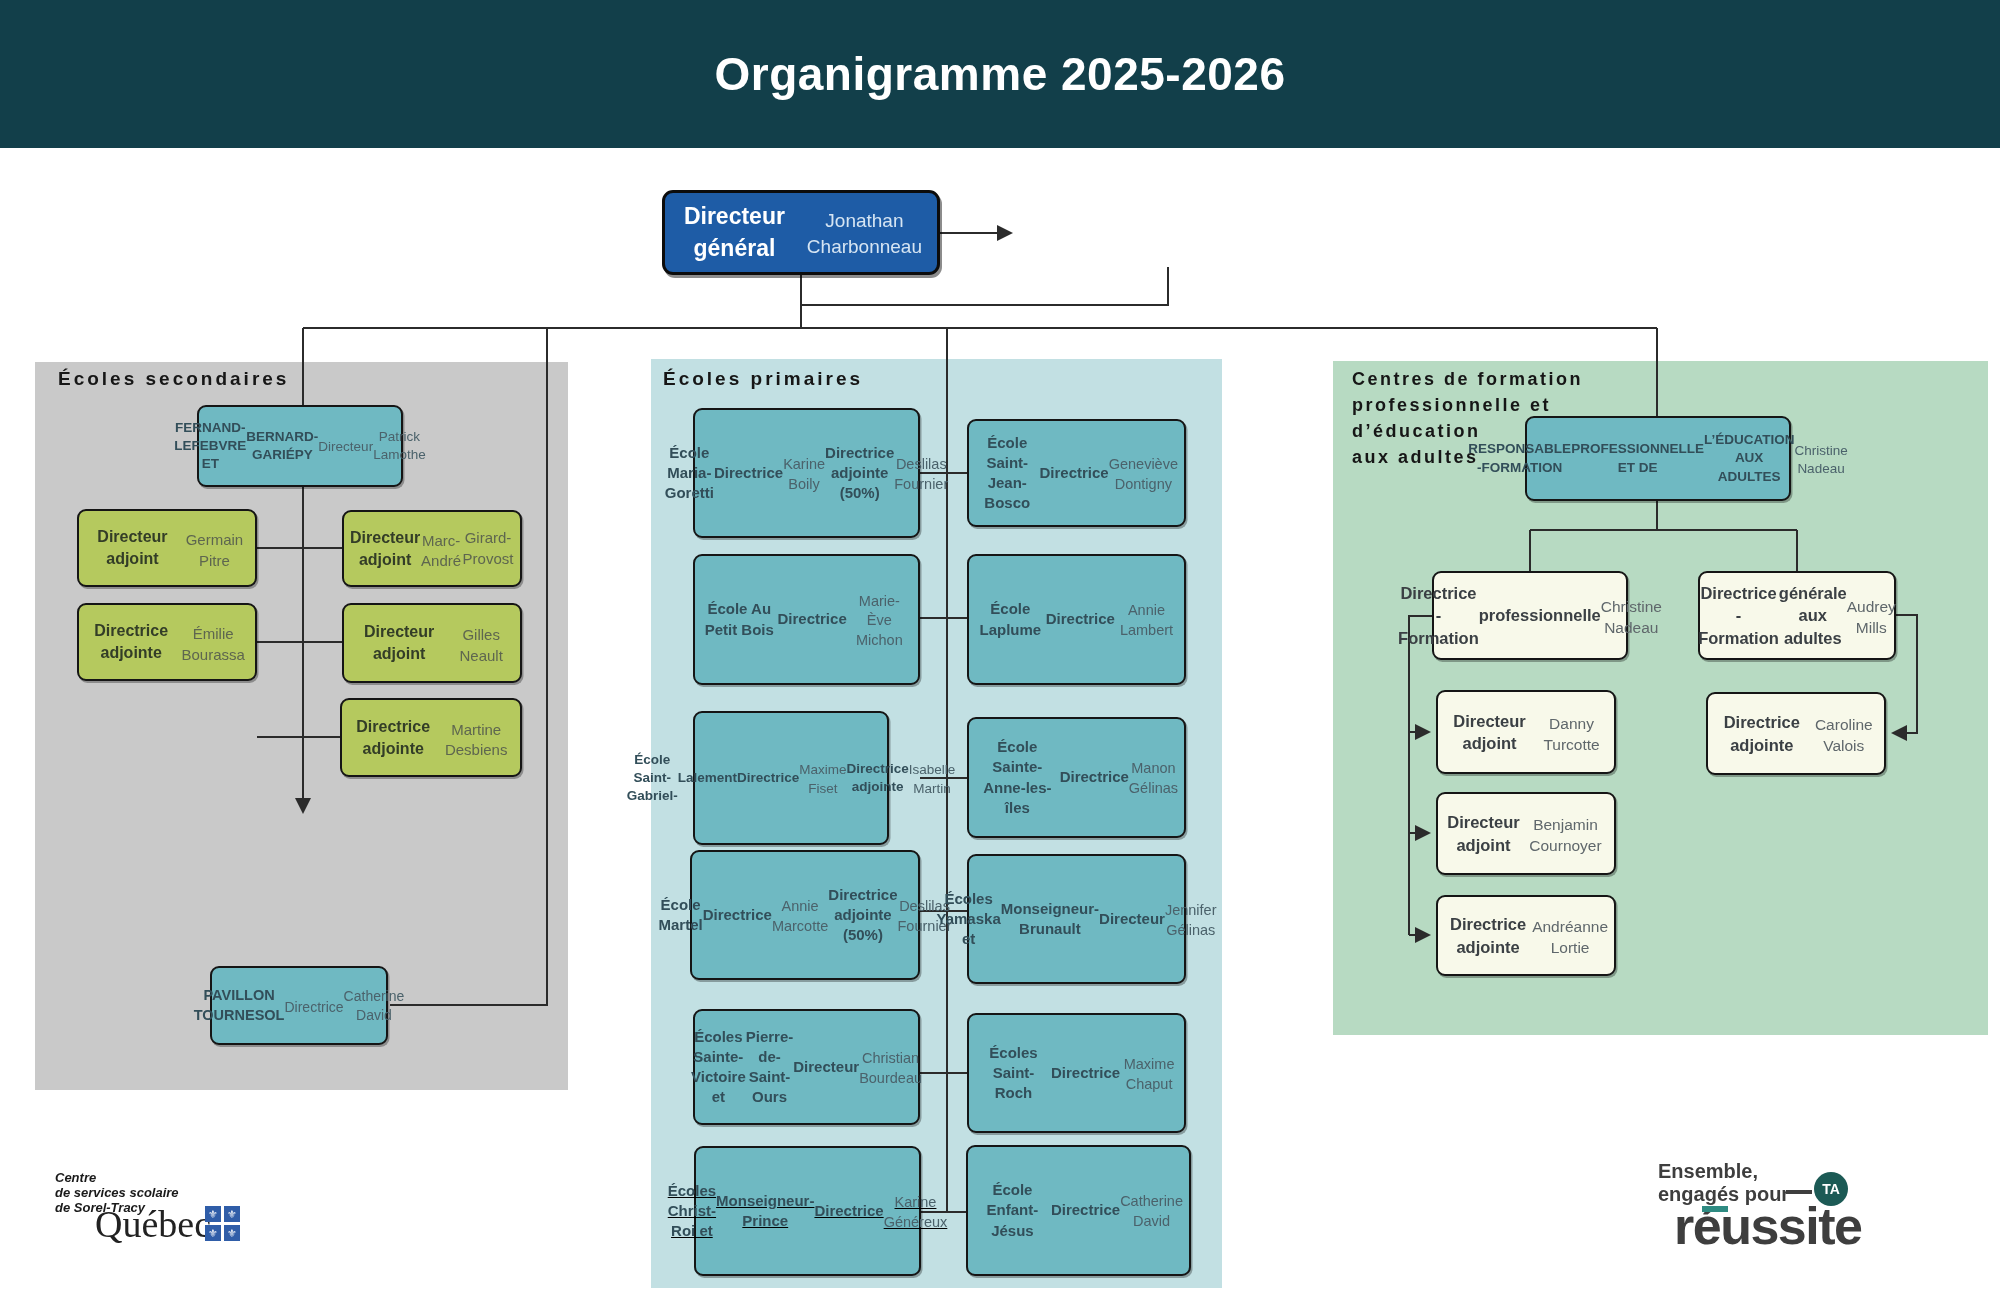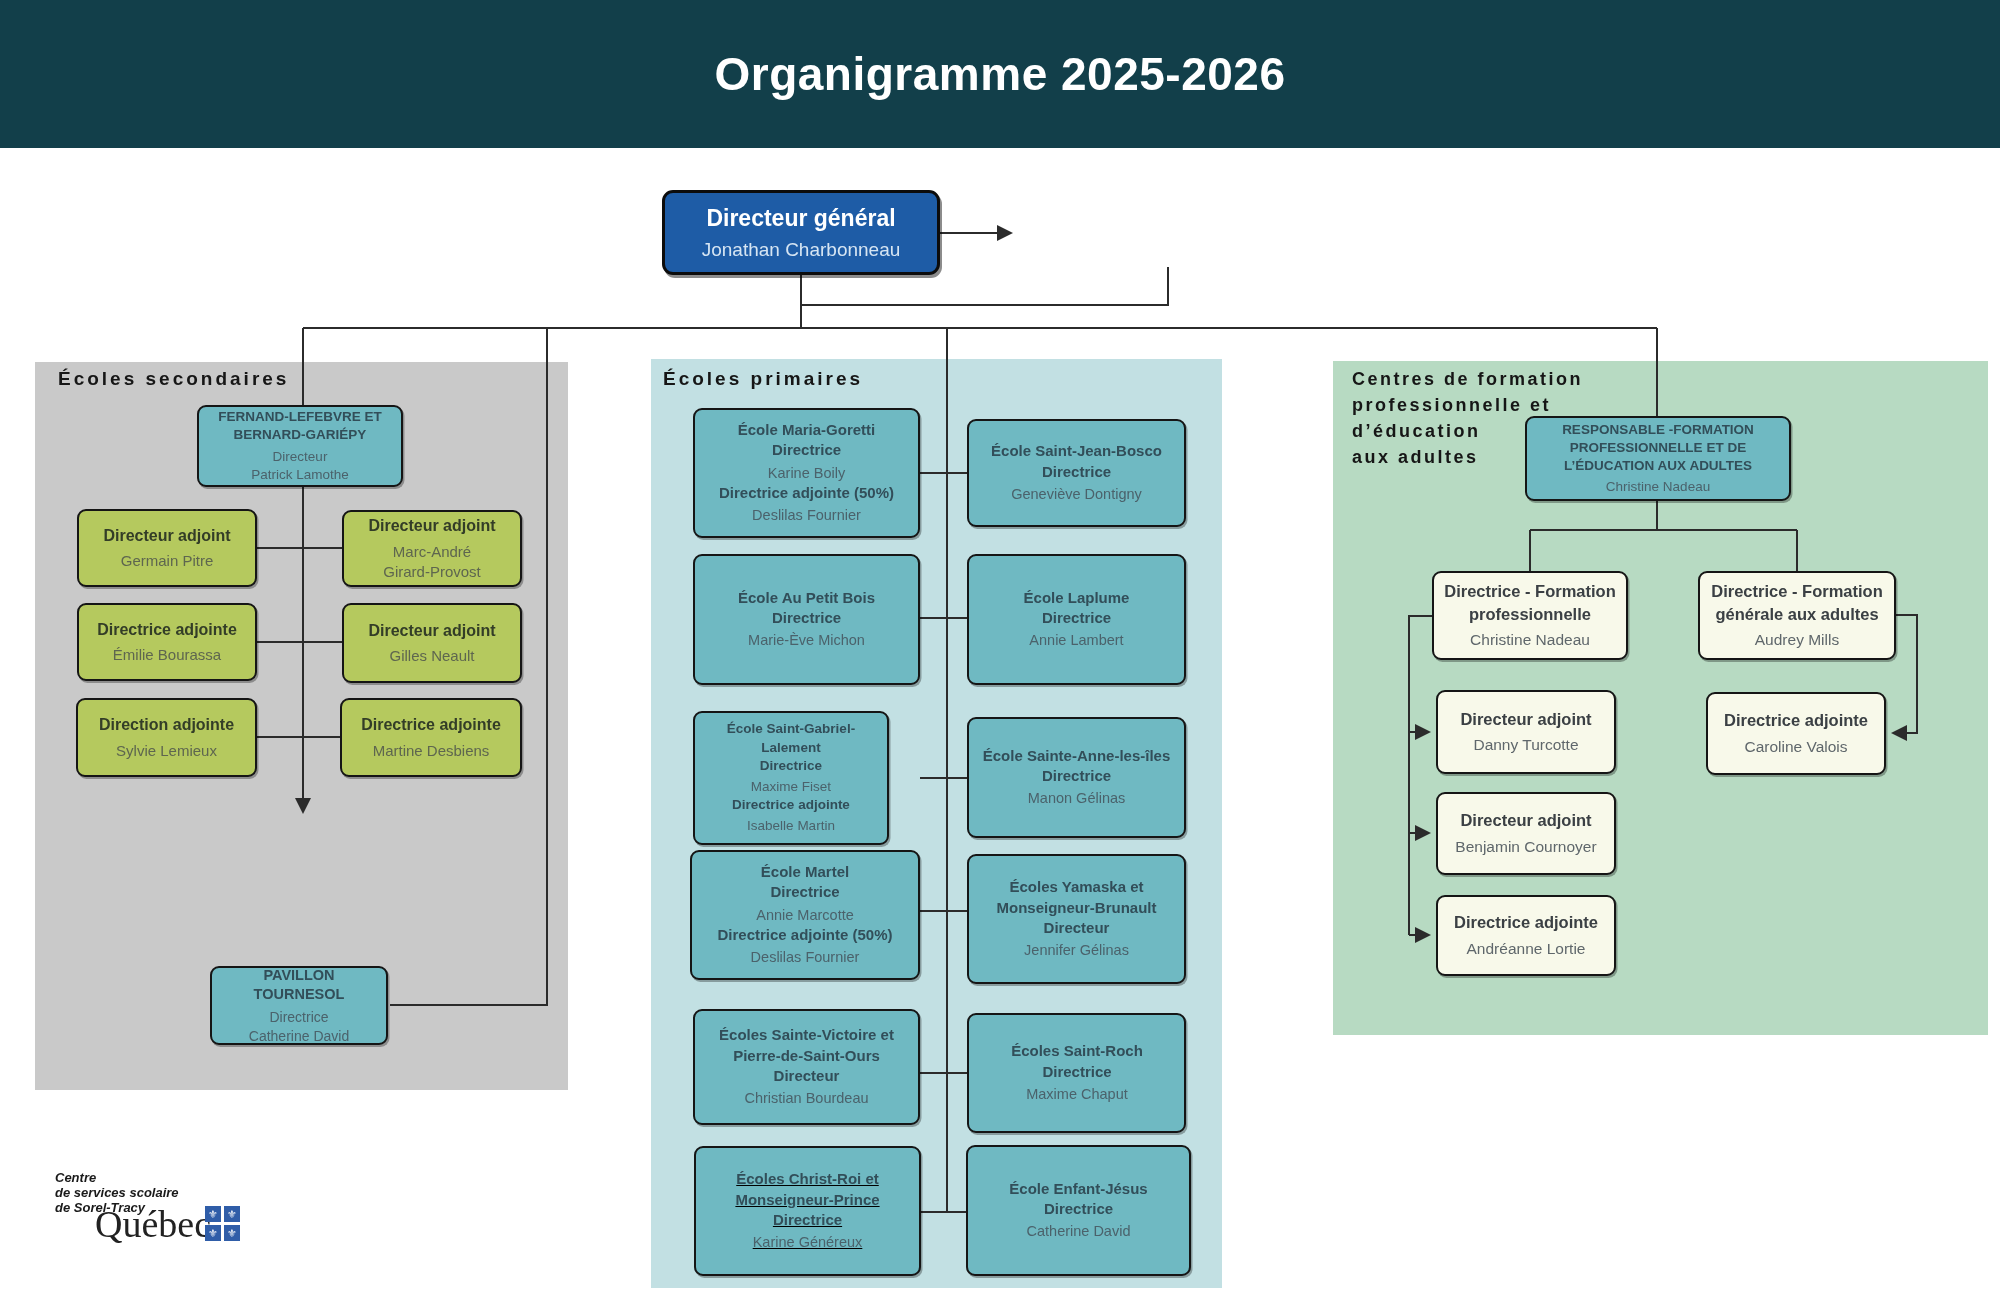--- a/index.html
+++ b/index.html
@@ -14,21 +14,21 @@
   #panel-sec{left:35px;top:362px;width:533px;height:728px;background:#C9C9C9;}
   #panel-prim{left:651px;top:359px;width:571px;height:929px;background:#C2E0E3;}
   #panel-form{left:1333px;top:361px;width:655px;height:674px;background:#B7DAC2;}
   .panel-label{position:absolute;z-index:2;font-weight:700;color:#161616;font-size:19px;letter-spacing:3px;}
   .panel-label .lbl-ln{line-height:26px;}
 
   
   #wires{position:absolute;left:0;top:0;z-index:1;}
 
   
-  .box{position:absolute;z-index:2;box-sizing:border-box;display:flex;flex-direction:column;justify-content:center;align-items:center;text-align:center;padding:4px 6px;border:2.5px solid #151515;border-radius:9px;box-shadow:1.5px 2px 0 rgba(0,0,0,.3);line-height:1.35;}
+  .box{position:absolute;z-index:2;box-sizing:border-box;display:flex;justify-content:center;align-items:center;text-align:center;padding:4px 6px;border:2.5px solid #151515;border-radius:9px;box-shadow:1.5px 2px 0 rgba(0,0,0,.3);line-height:1.35;}
   .box .ln{display:block;}
   .box .ln.b{font-weight:700;}
   .box .ln.b + .ln:not(.b){margin-top:3px;}
 
   .blue{background:#1E5CA6;border-width:3px;border-color:#0C0C0C;border-radius:11px;box-shadow:2px 3px 0 rgba(0,0,0,.45);}
   .blue .ln{font-size:18px;color:#D6E5F3;}
   .blue .ln.b{font-size:19px;color:#ffffff;}
   .blue.xl .ln{font-size:19px;}
   .blue.xl .ln.b{font-size:23px;}
 
@@ -144,24 +144,20 @@
       <div class="ln">Girard-Provost</div>
     </div>
   <div class="box green" style="left:77px;top:603px;width:180px;height:78px;">
       <div class="ln b">Directrice adjointe</div>
       <div class="ln">Émilie Bourassa</div>
     </div>
   <div class="box green" style="left:342px;top:603px;width:180px;height:80px;">
       <div class="ln b">Directeur adjoint</div>
       <div class="ln">Gilles Neault</div>
     </div>
-  <div class="box green" style="left:76px;top:698px;width:181px;height:79px;">
-      <div class="ln b">Direction adjointe</div>
-      <div class="ln">Sylvie Lemieux</div>
-    </div>
   <div class="box green" style="left:340px;top:698px;width:182px;height:79px;">
       <div class="ln b">Directrice adjointe</div>
       <div class="ln">Martine Desbiens</div>
     </div>
   <div class="box teal sm" style="left:210px;top:966px;width:178px;height:79px;">
       <div class="ln b">PAVILLON TOURNESOL</div>
       <div class="ln">Directrice</div>
       <div class="ln">Catherine David</div>
     </div>
 
@@ -277,14 +273,22 @@
       </div>
     <div id="quebec-word">Québec</div>
     <div id="quebec-flag">
       <span class="flag-sq">⚜</span>
       <span class="flag-sq">⚜</span>
       <span class="flag-sq">⚜</span>
       <span class="flag-sq">⚜</span>
     </div>
   </div>
 
+  <div id="slogan-logo">
+    <div class="slogan-top">Ensemble,</div>
+    <div class="slogan-top">engagés pour</div>
+    <div id="slogan-dash"></div>
+    <div id="slogan-badge">TA</div>
+    <div id="slogan-word">réussite</div>
+    <div id="slogan-bar"></div>
+  </div>
 
 </div>
 
 </body></html>

